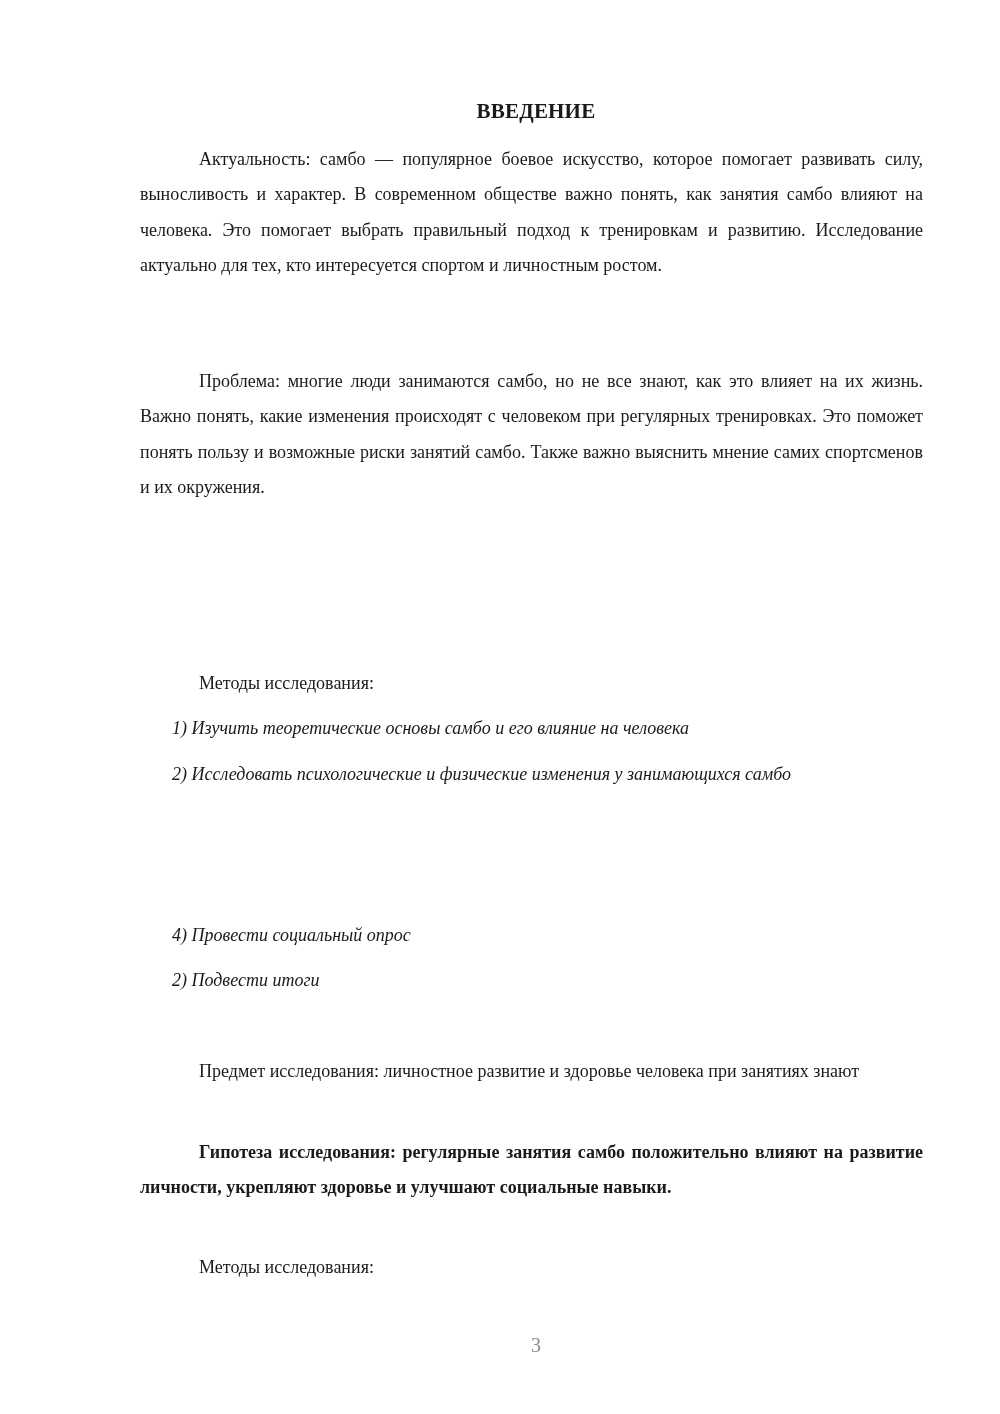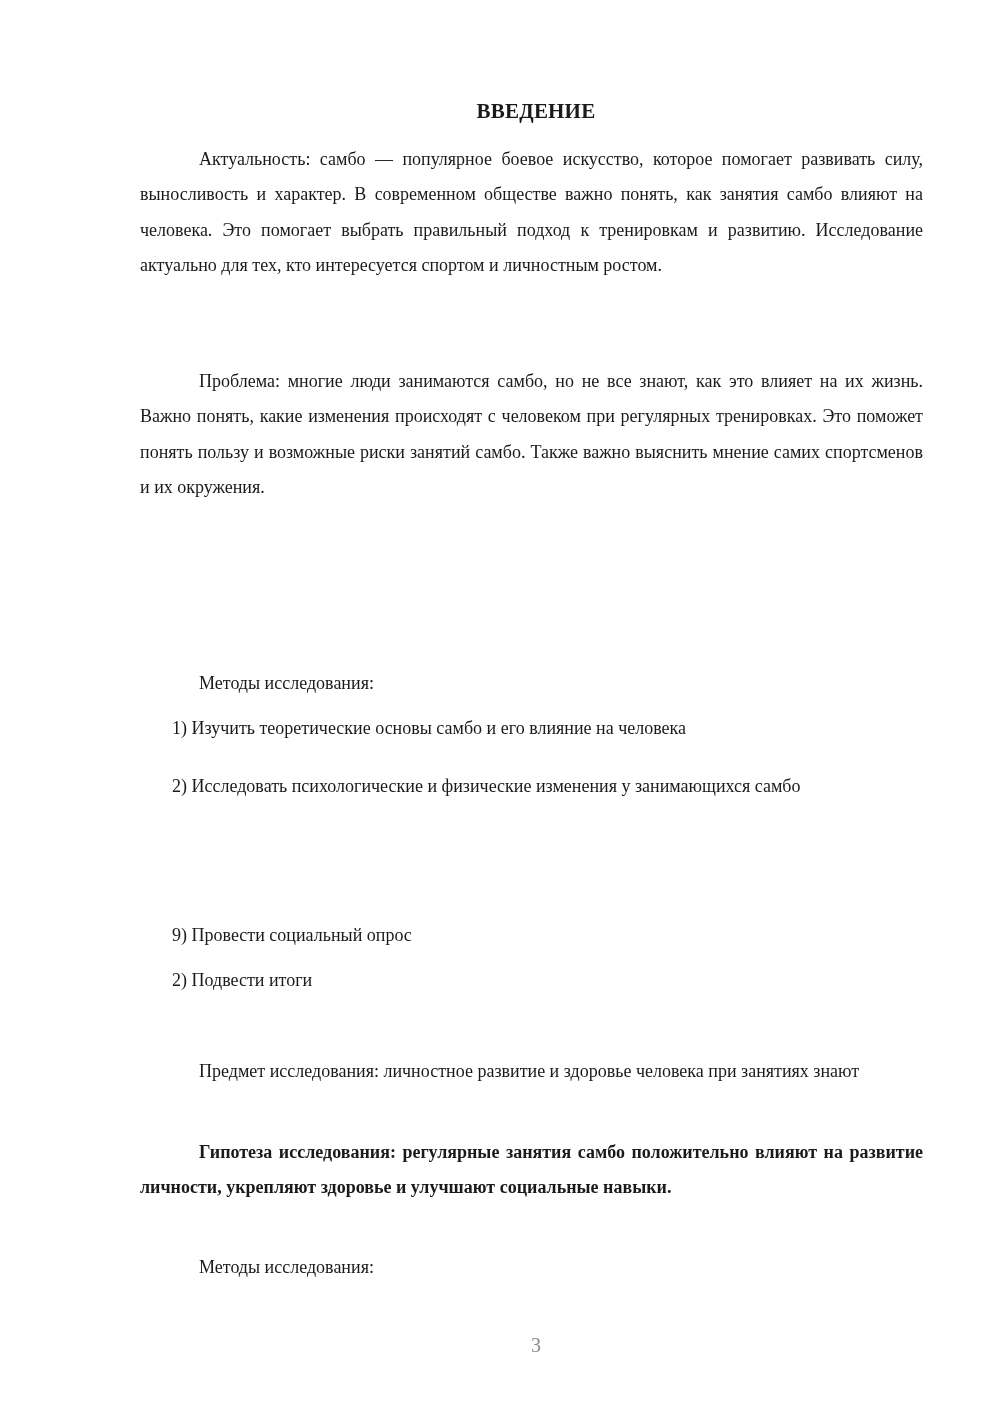--- a/index.html
+++ b/index.html
@@ -34,21 +34,21 @@
       position: absolute;
       left: 140px;
       width: 783px;
       font-size: 18px;
       line-height: 35.3px;
       text-align: justify;
       text-align-last: left;
       margin: 0;
     }
     .indent { text-indent: 59px; }
-    .list-indent { text-indent: 32px; }
+    .list-indent { text-indent: 32px; font-style: italic; }
     .pagenum {
       position: absolute;
       top: 1334px;
       left: 0; width: 1072px;
       text-align: center;
       font-size: 20px;
       color: #8a8a8a;
     }
   </style>
 </head>
@@ -60,24 +60,24 @@
 
   <p class="para indent" style="top:142px;">Актуальность: самбо — популярное боевое искусство, которое помогает развивать силу, выносливость и характер. В современном обществе важно понять, как занятия самбо влияют на человека. Это помогает выбрать правильный подход к тренировкам и развитию. Исследование актуально для тех, кто интересуется спортом и личностным ростом.</p>
 
   <p class="para indent" style="top:364px;">Проблема: многие люди занимаются самбо, но не все знают, как это влияет на их жизнь. Важно понять, какие изменения происходят с человеком при регулярных тренировках. Это поможет понять пользу и возможные риски занятий самбо. Также важно выяснить мнение самих спортсменов и их окружения.</p>
 
 
   <p class="para indent" style="top:666px;">Методы исследования:</p>
 
   <p class="para list-indent" style="top:711px;">1) Изучить теоретические основы самбо и его влияние на человека</p>
 
-  <p class="para list-indent" style="top:757px;margin-top:12px;">2) Исследовать психологические и физические изменения у занимающихся самбо</p>
+  <p class="para list-indent" style="top:757px;">2) Исследовать психологические и физические изменения у занимающихся самбо</p>
 
 
-  <p class="para list-indent" style="top:918px;">9) Провести социальный опрос</p>
+  <p class="para list-indent" style="top:918px;">4) Провести социальный опрос</p>
 
   <p class="para list-indent" style="top:963px;">2) Подвести итоги</p>
 
 
   <p class="para indent" style="top:1054px;">Предмет исследования: личностное развитие и здоровье человека при занятиях знают</p>
 
   <p class="para indent" style="top:1135px;font-weight:bold;">Гипотеза исследования: регулярные занятия самбо положительно влияют на развитие личности, укрепляют здоровье и улучшают социальные навыки.</p>
 
   <p class="para indent" style="top:1250px;">Методы исследования:</p>
 

